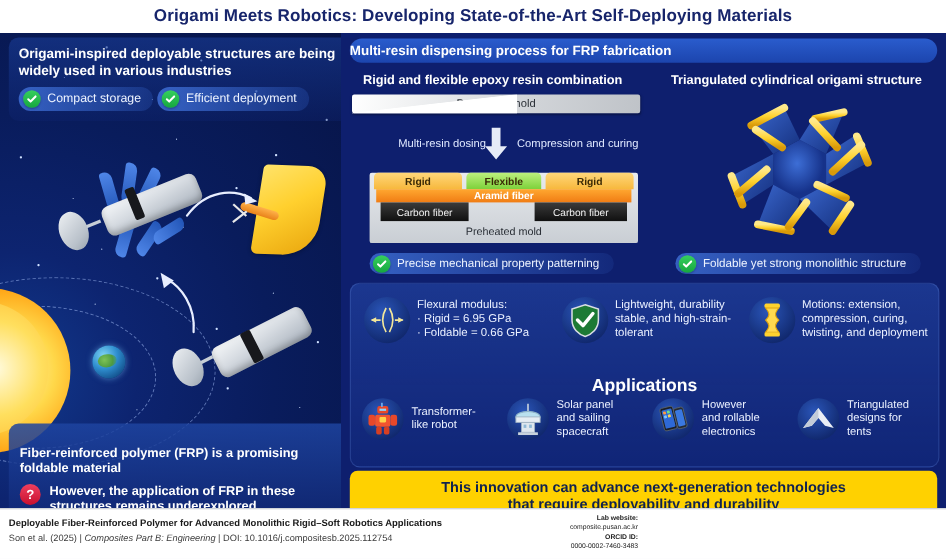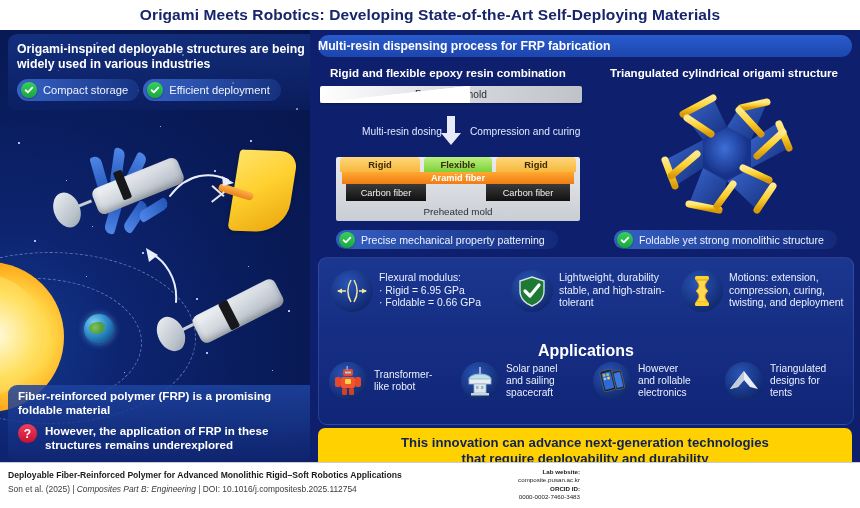--- a/index.html
+++ b/index.html
@@ -45,21 +45,21 @@
     background:linear-gradient(180deg,rgba(25,60,150,.62),rgba(14,35,110,.38));}
   .lbox-top .hl{font-size:12.3px;font-weight:bold;color:#ffffff;line-height:14.6px;}
   .pillrow{display:flex;gap:4px;margin-top:8px;}
   .pill{display:flex;align-items:center;gap:6px;padding:3px 11px 3px 4px;border-radius:13px;
     background:linear-gradient(90deg,rgba(58,104,205,.92),rgba(40,80,175,.35));}
   .pill .lab{font-size:11.2px;color:#eef4ff;white-space:nowrap;}
   .chk{width:16px;height:16px;border-radius:50%;background:linear-gradient(180deg,#36cf5e,#16a73f);
     display:flex;align-items:center;justify-content:center;flex:0 0 auto;box-shadow:0 1px 2px rgba(0,0,0,.3);}
   .chk svg{display:block;}
 
-  .lbox-bot{left:8px;top:355px;width:294px;padding:4px 10px 10px 10px;
+  .lbox-bot{left:8px;top:355px;width:294px;padding:20px 10px 10px 10px;
     background:linear-gradient(180deg,rgba(30,68,160,.85),rgba(16,38,115,.78));}
   .lbox-bot .hl{font-size:11.6px;font-weight:bold;color:#ffffff;line-height:14px;}
   .qrow{display:flex;align-items:flex-start;gap:8px;margin-top:7px;}
   .qmark{width:19px;height:19px;border-radius:50%;background:linear-gradient(180deg,#ef3f5e,#c8102e);
     color:#fff;font-size:12px;font-weight:bold;display:flex;align-items:center;justify-content:center;flex:0 0 auto;}
   .qrow .qt{font-size:11.6px;font-weight:bold;color:#ffffff;line-height:14px;}
 
   
   .right{position:absolute;left:310px;top:0;width:550px;height:432px;
     background:linear-gradient(180deg,#143persist 0,#143a9a 0%,#102c86 38%,#0d2270 100%);overflow:hidden;}

